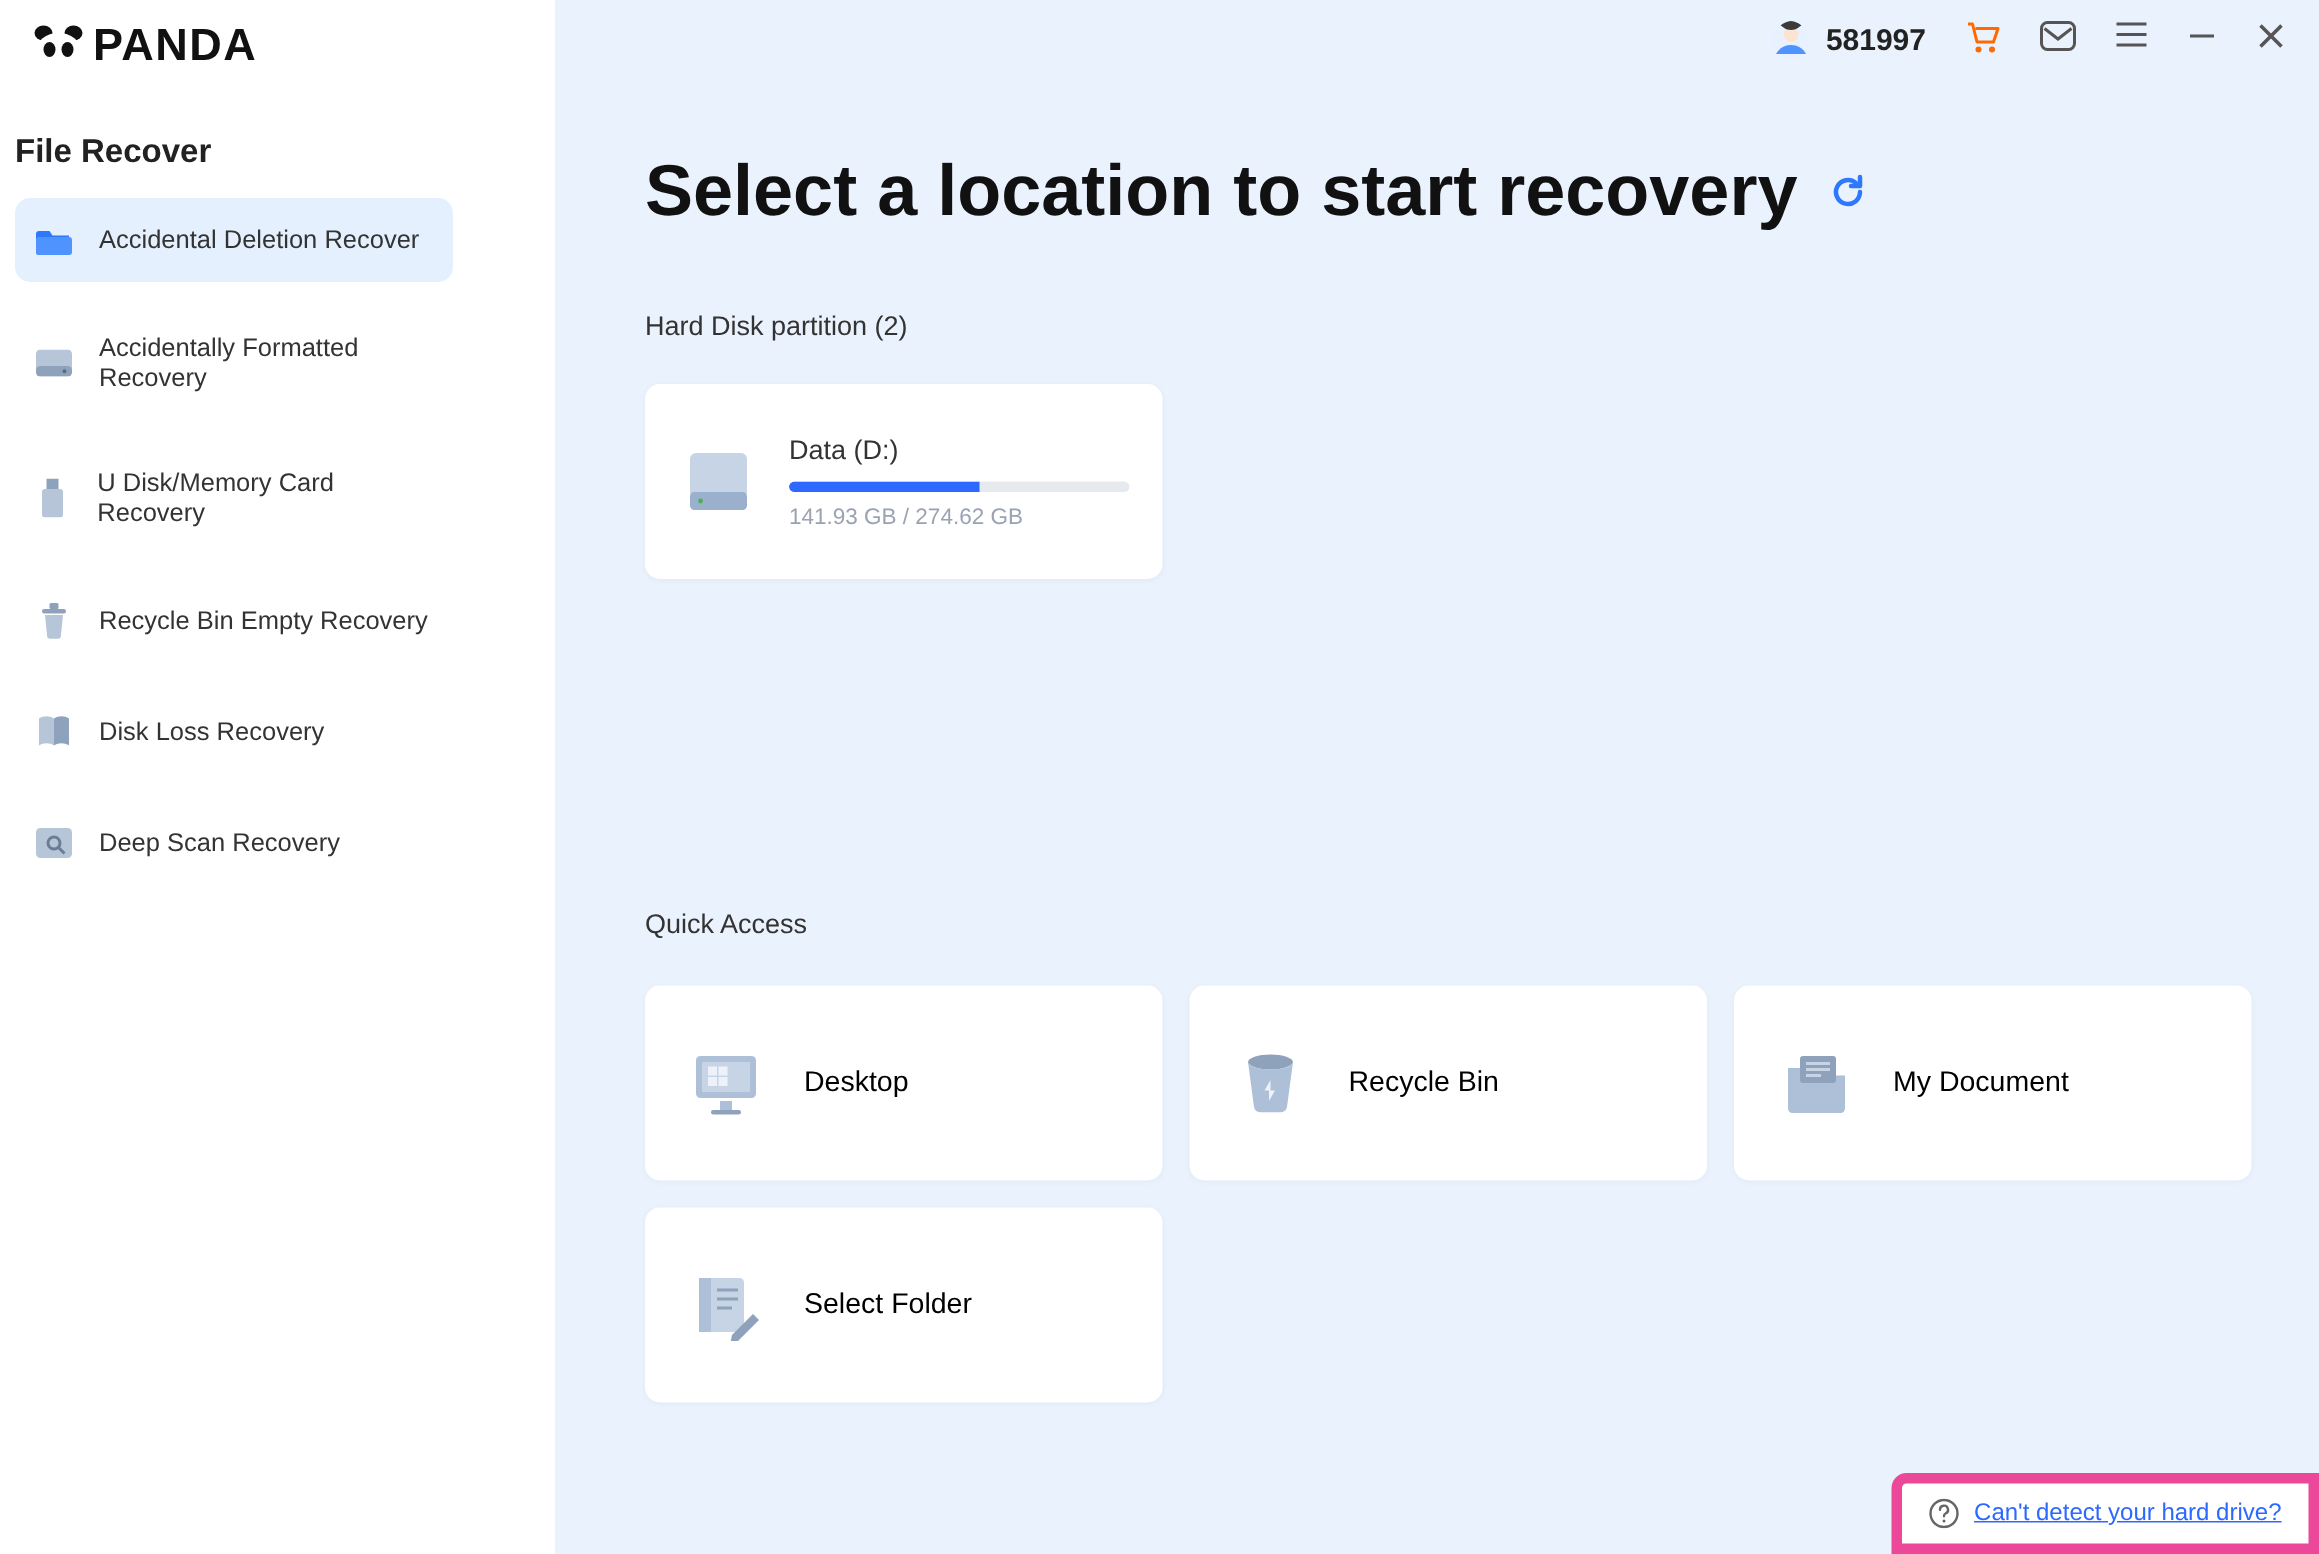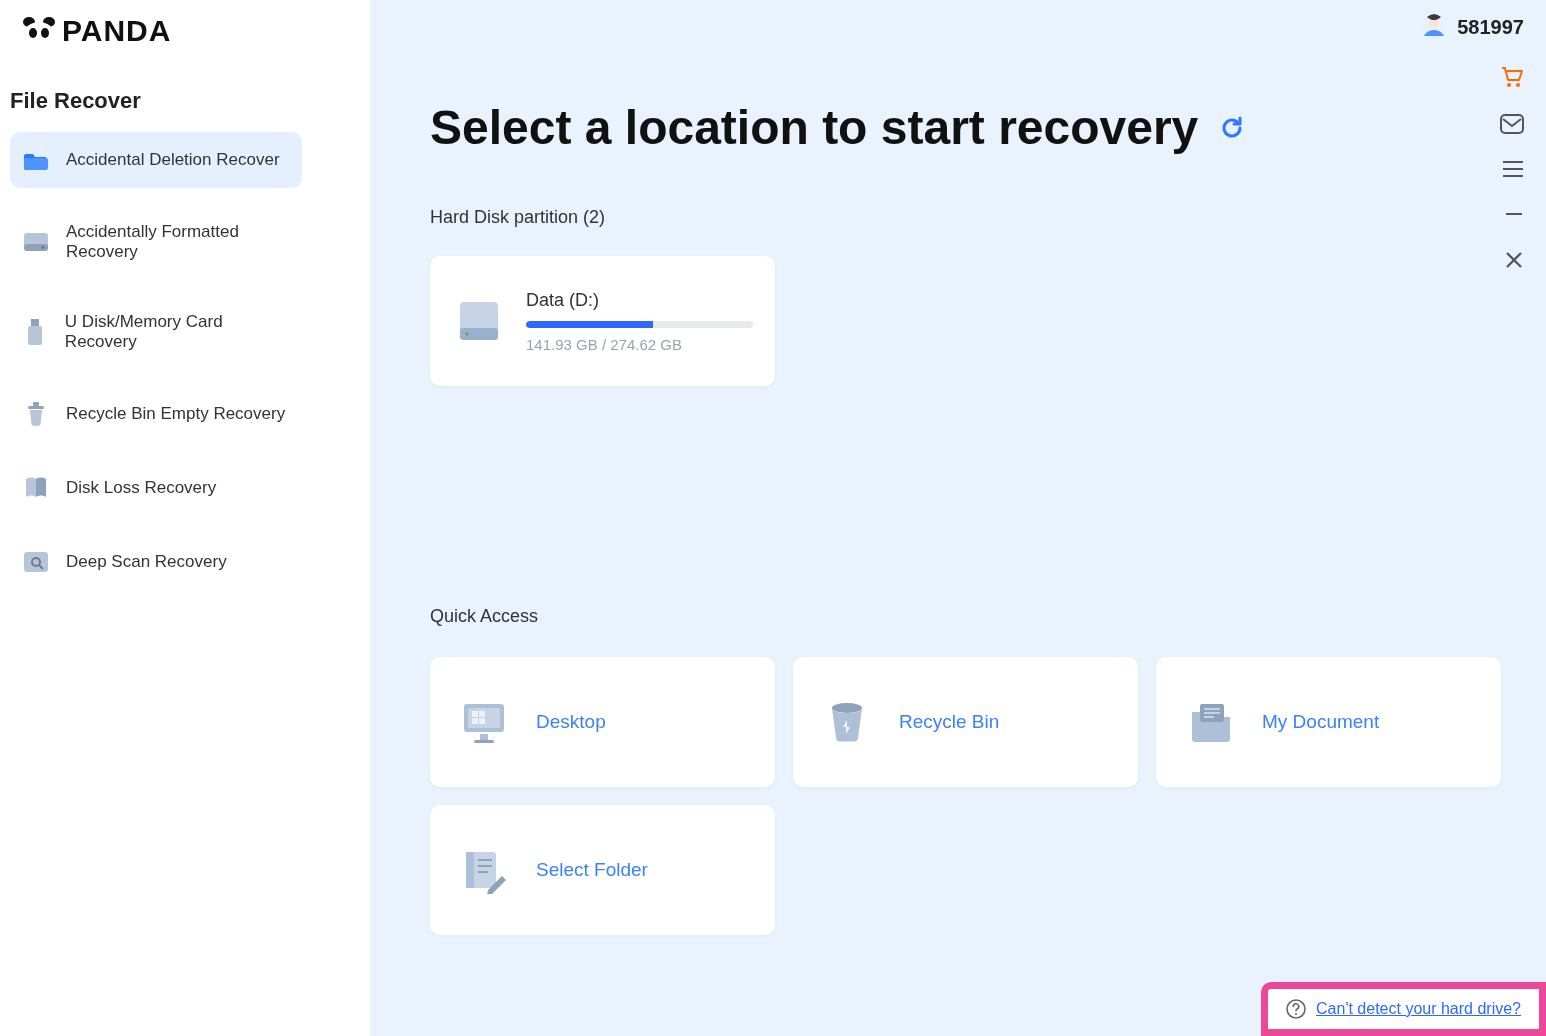--- a/index.html
+++ b/index.html
@@ -13,21 +13,21 @@
   .section-title { padding: 30px 10px 18px 10px; font-size: 22px; font-weight: 600; color:#222; }
 
   .nav-list { padding: 0 10px; }
   .nav-item { display: flex; align-items: center; gap: 18px; padding: 16px 14px; border-radius: 10px; cursor: pointer; font-size: 17px; color:#333; }
   .nav-item.active { background: #e5f0ff; }
   .nav-icon { width: 24px; height: 24px; display:flex; align-items:center; justify-content:center; }
 
   
   .main { position: absolute; left: 370px; right: 0; top: 0; bottom: 0; background: #eaf2fd; padding: 0 60px; }
 
-  .topbar { position: absolute; top: 14px; right: 22px; display:flex; align-items:flex-end; gap: 26px; flex-direction: column; }
+  .topbar { position: absolute; top: 14px; right: 22px; display:flex; align-items:flex-start; gap: 26px; }
   .topbar-item { cursor:pointer; display:flex; align-items:center; }
   .user-id { font-size: 20px; font-weight: 600; color:#222; }
 
   .page-title { display:flex; align-items:center; gap: 20px; padding-top: 100px; }
   .page-title h1 { font-size: 48px; font-weight: 800; color:#111; }
 
   .sub-heading { font-size: 18px; color:#333; margin-top: 52px; }
 
   .partitions { display:flex; gap:18px; margin-top: 28px; }
   .part-card { width: 345px; height: 130px; background:#fff; border-radius: 10px; box-shadow: 0 1px 4px rgba(0,0,0,0.04); display:flex; align-items:center; padding: 0 22px; cursor:pointer; gap: 20px; }
@@ -35,21 +35,21 @@
   .part-info { flex:1; }
   .part-name { font-size: 18px; color:#333; }
   .part-bar { width: 100%; height: 7px; background:#e6e9ee; border-radius: 4px; margin: 10px 0 8px 0; overflow:hidden; }
   .part-bar-fill { height:100%; background:#2d68ff; border-radius:4px 0 0 4px; }
   .part-size { font-size: 15px; color:#9aa3b2; }
 
   .quick-heading { font-size: 18px; color:#333; margin-top: 220px; }
   .quick-grid { display:grid; grid-template-columns: repeat(3, 345px); gap: 18px; margin-top: 30px; }
   .quick-card { height: 130px; background:#fff; border-radius:10px; box-shadow: 0 1px 4px rgba(0,0,0,0.04); display:flex; align-items:center; padding:0 30px; gap: 28px; cursor:pointer; }
   .quick-icon { width: 48px; height: 48px; }
-  .quick-label { font-size: 19px; color:#3b82f6; }
+  .quick-label { font-size: 19px; color:#000000; }
 
   .help-chip { position:absolute; right: 0; bottom: 0; background:#fff; border: 7px solid #ec4899; border-radius: 10px 0 0 0; padding: 10px 18px; display:flex; align-items:center; gap:10px; cursor:pointer; }
   .help-chip a { color:#2d68ff; font-size:16px; text-decoration: underline; }
 
   svg { display:block; }
 </style>
 </head>
 <body>
 
 <div class="sidebar">

